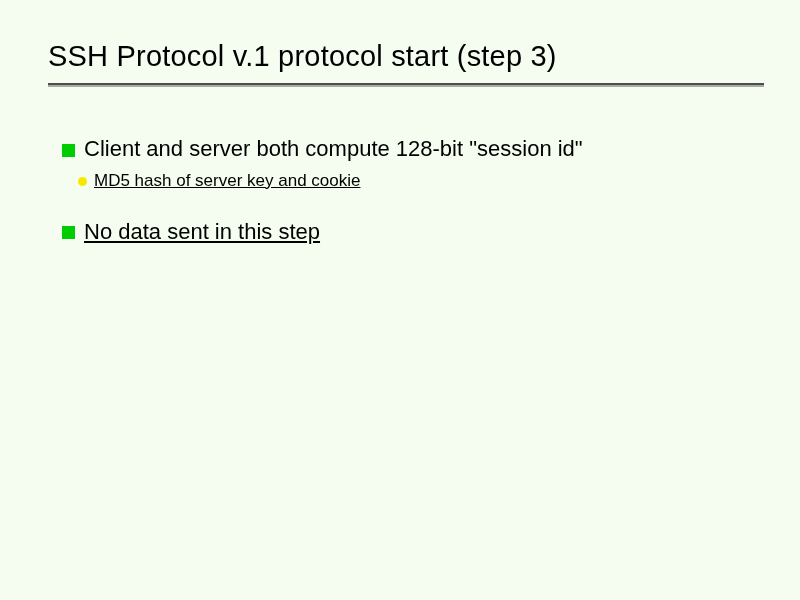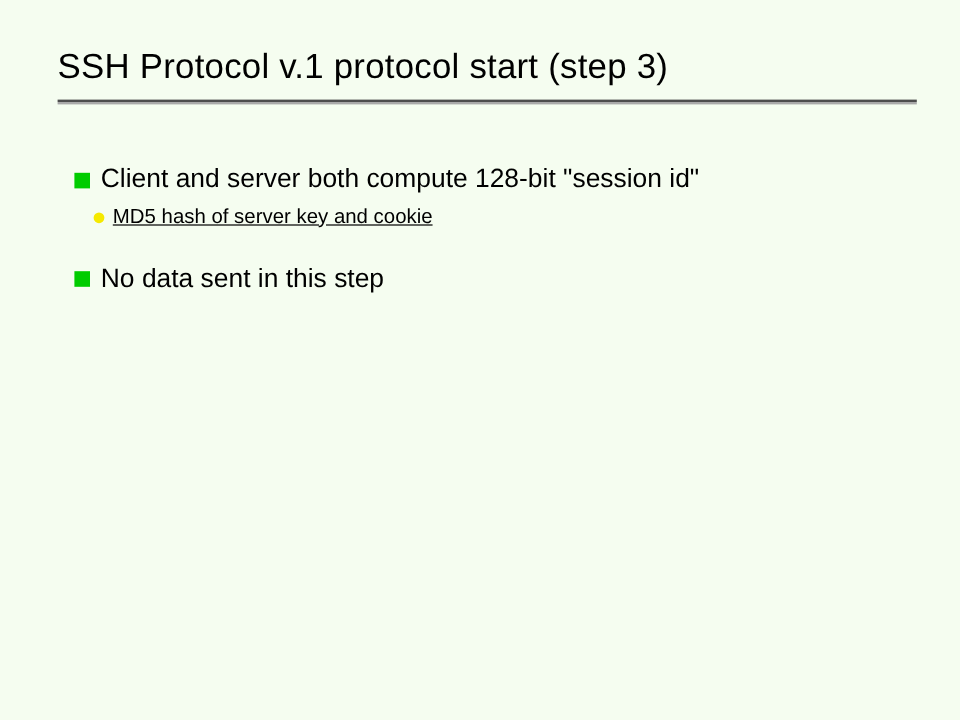--- a/index.html
+++ b/index.html
@@ -85,20 +85,21 @@
     }
 
     .bullet.l2 .text {
       font-size: 17px;
       line-height: 1.3;
       text-decoration: underline;
     }
 
     .bullet.spaced {
       margin-top: 24px;
+      text-decoration: underline;
     }
   </style>
 </head>
 <body>
 
 <div class="slide">
 
   <h1 class="slide-title">SSH Protocol v.1 protocol start (step 3)</h1>
 
   <div class="title-rule"></div>

